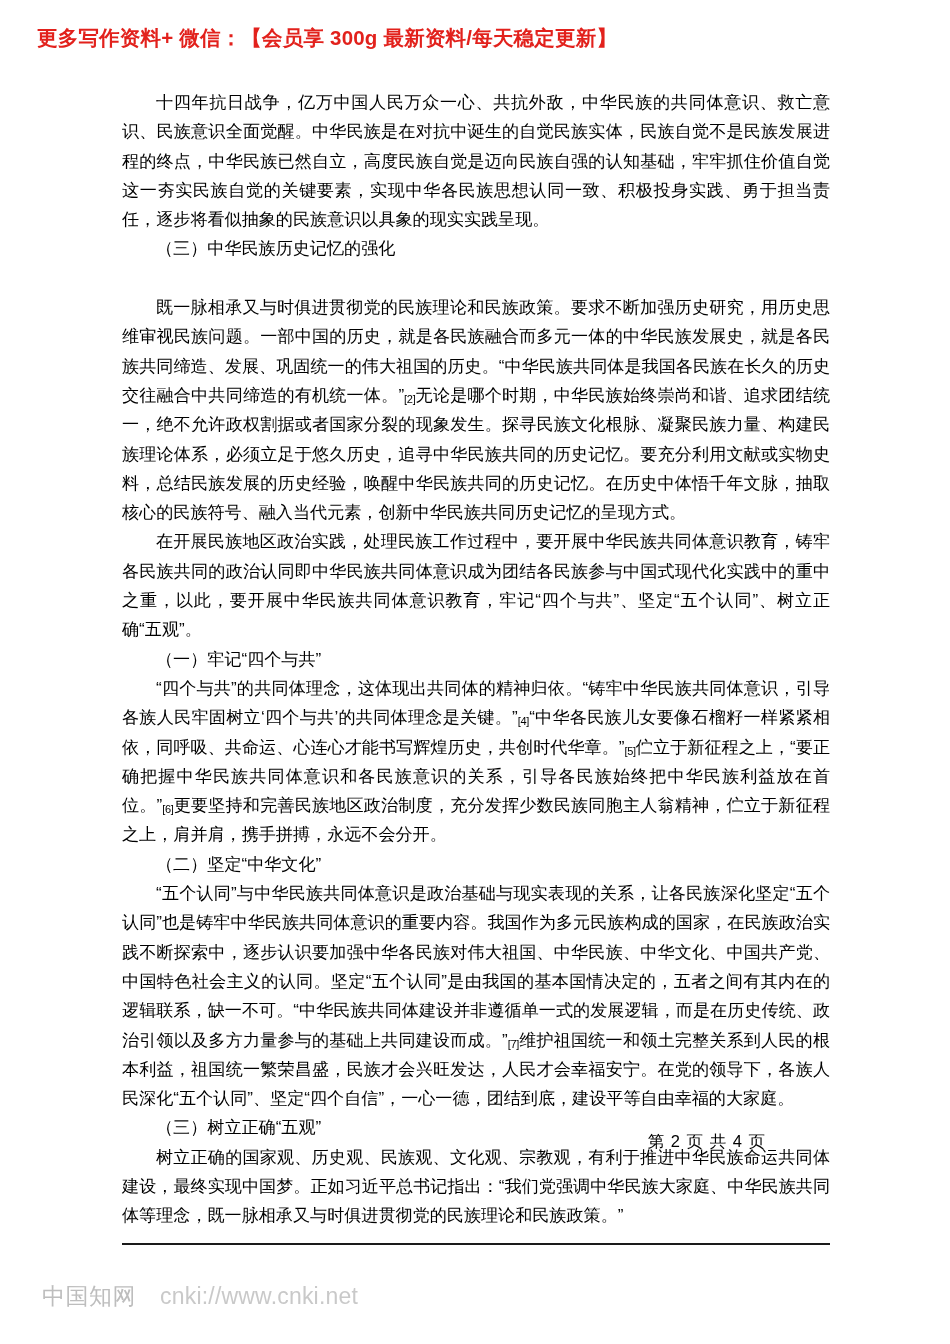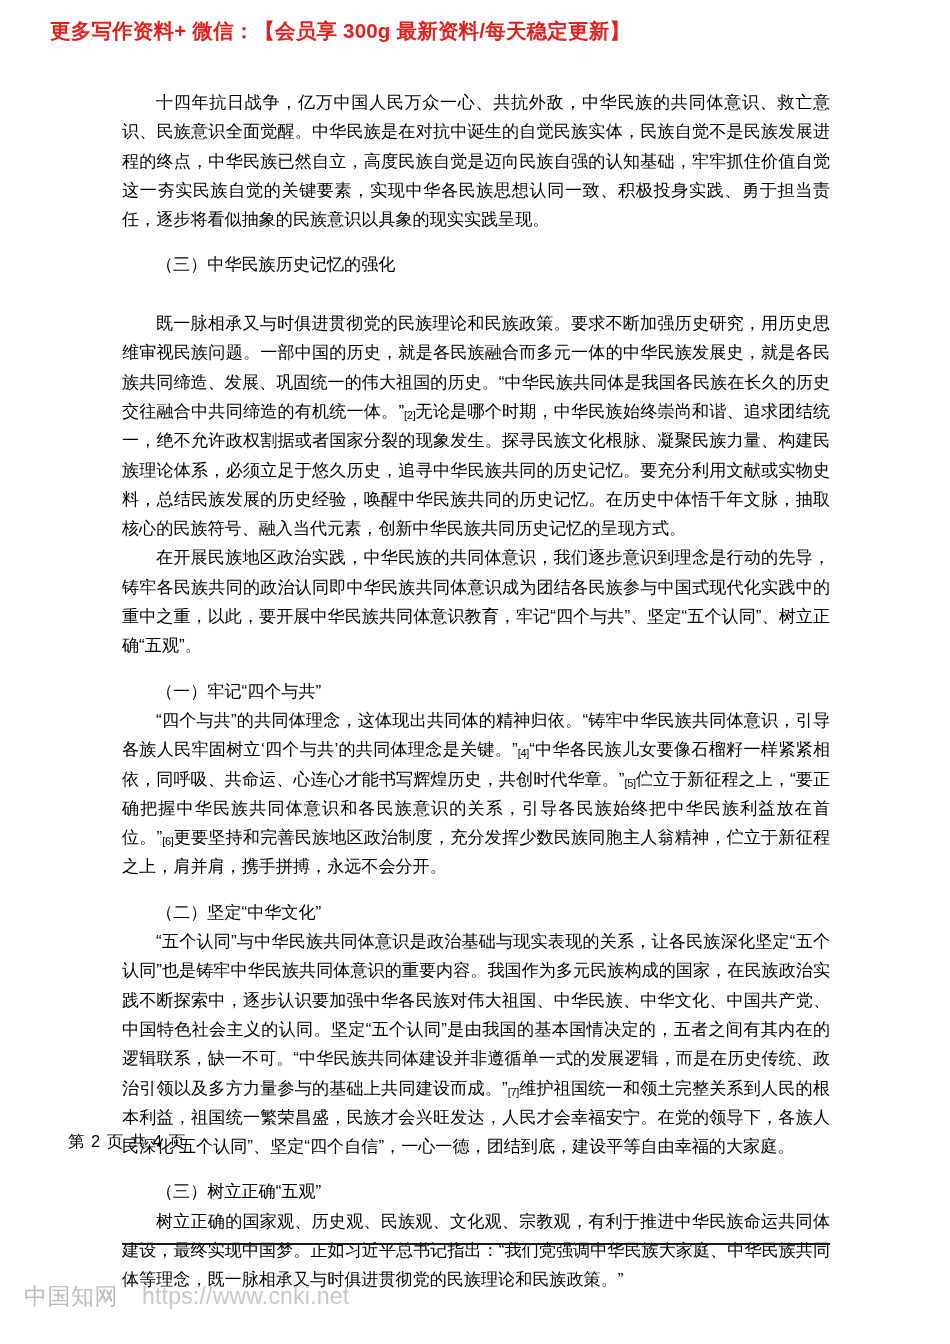--- a/index.html
+++ b/index.html
@@ -12,26 +12,26 @@
     height: 1344px;
     position: relative;
     font-family: "Liberation Sans", "DejaVu Sans", sans-serif;
     color: #000000;
     overflow: hidden;
   }
 
   
   #promo-header {
     position: absolute;
-    left: 50px;
+    left: 37px;
     top: 14px;
     width: 860px;
     height: 34px;
     display: flex;
-    align-items: center;
+    align-items: flex-end;
     white-space: nowrap;
   }
   #promo-header .promo-text {
     font-size: 20.5px;
     font-weight: bold;
     color: #e2211c;
     letter-spacing: 0.2px;
     line-height: 1;
   }
 
@@ -49,60 +49,59 @@
     text-justify: inter-ideograph;
     margin: 0;
     word-break: break-all;
     letter-spacing: 0px;
   }
   .para.indent {
     text-indent: 34px;
   }
   .para.indent-heading {
     text-indent: 34px;
-    margin-top: 16px;
   }
   .spacer-line {
     height: 29.3px;
   }
   sup.cite {
     font-size: 11px;
     vertical-align: -2px;
     line-height: 0;
     letter-spacing: -0.3px;
   }
 
   
   #page-footer {
     position: absolute;
     left: 0;
     top: 1131px;
     width: 766px;
-    text-align: left;
-    padding-left: 68px;
+    text-align: right;
+    padding-left: 96px;
     box-sizing: border-box;
   }
   #page-footer .footer-text {
     font-size: 16.5px;
     color: #000000;
     letter-spacing: 1px;
   }
 
   
   #watermark-rule {
     position: absolute;
     left: 122px;
     top: 1243px;
     width: 708px;
     height: 2px;
     background: #1a1a1a;
   }
   #watermark {
     position: absolute;
-    left: 24px;
+    left: 42px;
     top: 1281px;
     display: flex;
     align-items: baseline;
     gap: 24px;
     opacity: 1;
   }
   #watermark .wm-brand {
     font-size: 23px;
     color: #bdbdbd;
     letter-spacing: 0.5px;
@@ -122,21 +121,21 @@
   <span class="promo-text" style="color: rgb(226, 33, 28);">更多写作资料+ 微信：【会员享 300g 最新资料/每天稳定更新】</span>
 </div>
 
 <div id="doc-body">
   <p class="para indent">十四年抗日战争，亿万中国人民万众一心、共抗外敌，中华民族的共同体意识、救亡意识、民族意识全面觉醒。中华民族是在对抗中诞生的自觉民族实体，民族自觉不是民族发展进程的终点，中华民族已然自立，高度民族自觉是迈向民族自强的认知基础，牢牢抓住价值自觉这一夯实民族自觉的关键要素，实现中华各民族思想认同一致、积极投身实践、勇于担当责任，逐步将看似抽象的民族意识以具象的现实实践呈现。</p>
   <p class="para indent-heading">（三）中华民族历史记忆的强化</p>
   <div class="spacer-line"></div>
   <p class="para indent">
     <span>既一脉相承又与时俱进贯彻党的民族理论和民族政策。要求不断加强历史研究，用历史思维审视民族问题。一部中国的历史，就是各民族融合而多元一体的中华民族发展史，就是各民族共同缔造、发展、巩固统一的伟大祖国的历史。“中华民族共同体是我国各民族在长久的历史交往融合中共同缔造的有机统一体。”</span><sup class="cite">[2]</sup><span>无论是哪个时期，中华民族始终崇尚和谐、追求团结统一，绝不允许政权割据或者国家分裂的现象发生。探寻民族文化根脉、凝聚民族力量、构建民族理论体系，必须立足于悠久历史，追寻中华民族共同的历史记忆。要充分利用文献或实物史料，总结民族发展的历史经验，唤醒中华民族共同的历史记忆。在历史中体悟千年文脉，抽取核心的民族符号、融入当代元素，创新中华民族共同历史记忆的呈现方式。</span>
   </p>
-  <p class="para indent">在开展民族地区政治实践，中华民族的共同体意识，我们逐步意识到理念是行动的先导，铸牢各民族共同的政治认同即中华民族共同体意识成为团结各民族参与中国式现代化实践中的重中之重，以此，要开展中华民族共同体意识教育，牢记“四个与共”、坚定“五个认同”、树立正确“五观”。</p>
+  <p class="para indent">在开展民族地区政治实践，处理民族工作过程中，要开展中华民族共同体意识教育，铸牢各民族共同的政治认同即中华民族共同体意识成为团结各民族参与中国式现代化实践中的重中之重，以此，要开展中华民族共同体意识教育，牢记“四个与共”、坚定“五个认同”、树立正确“五观”。</p>
   <p class="para indent-heading">（一）牢记“四个与共”</p>
   <p class="para indent">
     <span>“四个与共”的共同体理念，这体现出共同体的精神归依。“铸牢中华民族共同体意识，引导各族人民牢固树立‘四个与共’的共同体理念是关键。”</span><sup class="cite">[4]</sup><span>“中华各民族儿女要像石榴籽一样紧紧相依，同呼吸、共命运、心连心才能书写辉煌历史，共创时代华章。”</span><sup class="cite">[5]</sup><span>伫立于新征程之上，“要正确把握中华民族共同体意识和各民族意识的关系，引导各民族始终把中华民族利益放在首位。”</span><sup class="cite">[6]</sup><span>更要坚持和完善民族地区政治制度，充分发挥少数民族同胞主人翁精神，伫立于新征程之上，肩并肩，携手拼搏，永远不会分开。</span>
   </p>
   <p class="para indent-heading">（二）坚定“中华文化”</p>
   <p class="para indent">
     <span>“五个认同”与中华民族共同体意识是政治基础与现实表现的关系，让各民族深化坚定“五个认同”也是铸牢中华民族共同体意识的重要内容。我国作为多元民族构成的国家，在民族政治实践不断探索中，逐步认识要加强中华各民族对伟大祖国、中华民族、中华文化、中国共产党、中国特色社会主义的认同。坚定“五个认同”是由我国的基本国情决定的，五者之间有其内在的逻辑联系，缺一不可。“中华民族共同体建设并非遵循单一式的发展逻辑，而是在历史传统、政治引领以及多方力量参与的基础上共同建设而成。”</span><sup class="cite">[7]</sup><span>维护祖国统一和领土完整关系到人民的根本利益，祖国统一繁荣昌盛，民族才会兴旺发达，人民才会幸福安宁。在党的领导下，各族人民深化“五个认同”、坚定“四个自信”，一心一德，团结到底，建设平等自由幸福的大家庭。</span>
   </p>
   <p class="para indent-heading">（三）树立正确“五观”</p>
   <p class="para indent">
@@ -144,14 +143,14 @@
   </p>
 </div>
 
 <div id="page-footer">
   <span class="footer-text">第 2 页 共 4 页</span>
 </div>
 
 <div id="watermark-rule"></div>
 <div id="watermark">
   <span class="wm-brand">中国知网</span>
-  <span class="wm-url">https://www.cnki.net</span>
+  <span class="wm-url">cnki://www.cnki.net</span>
 </div>
 
 </body></html>

